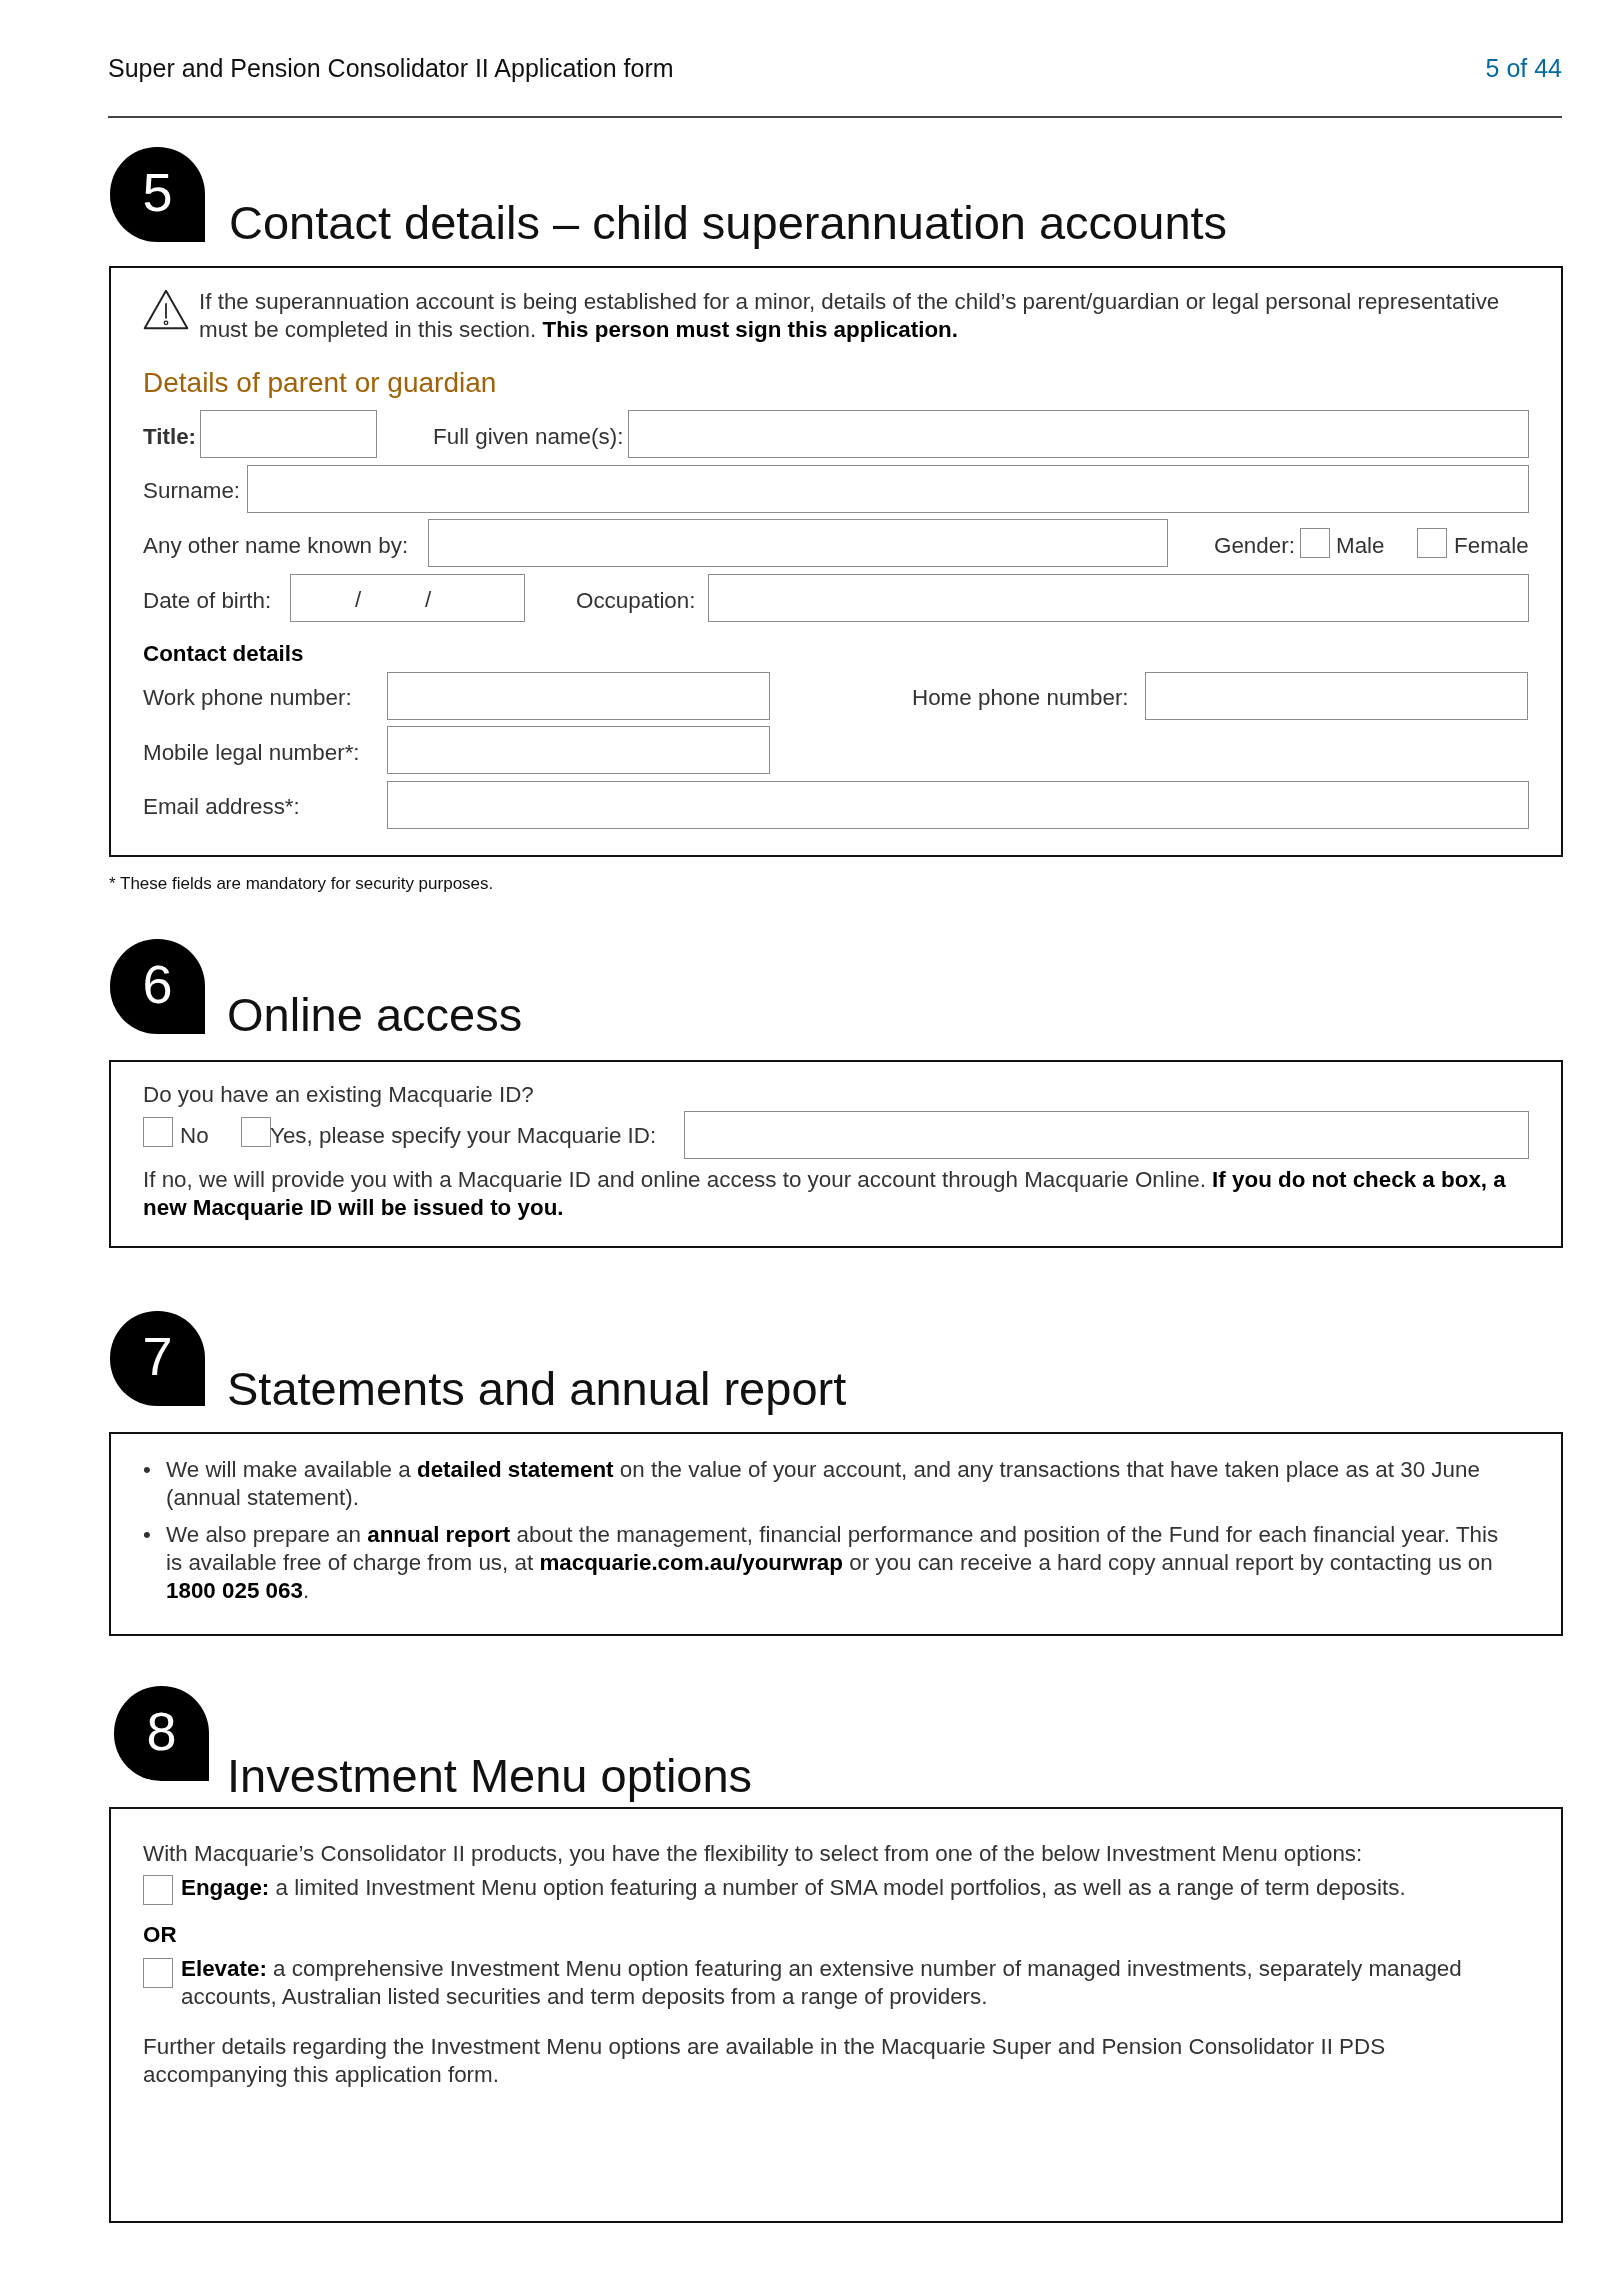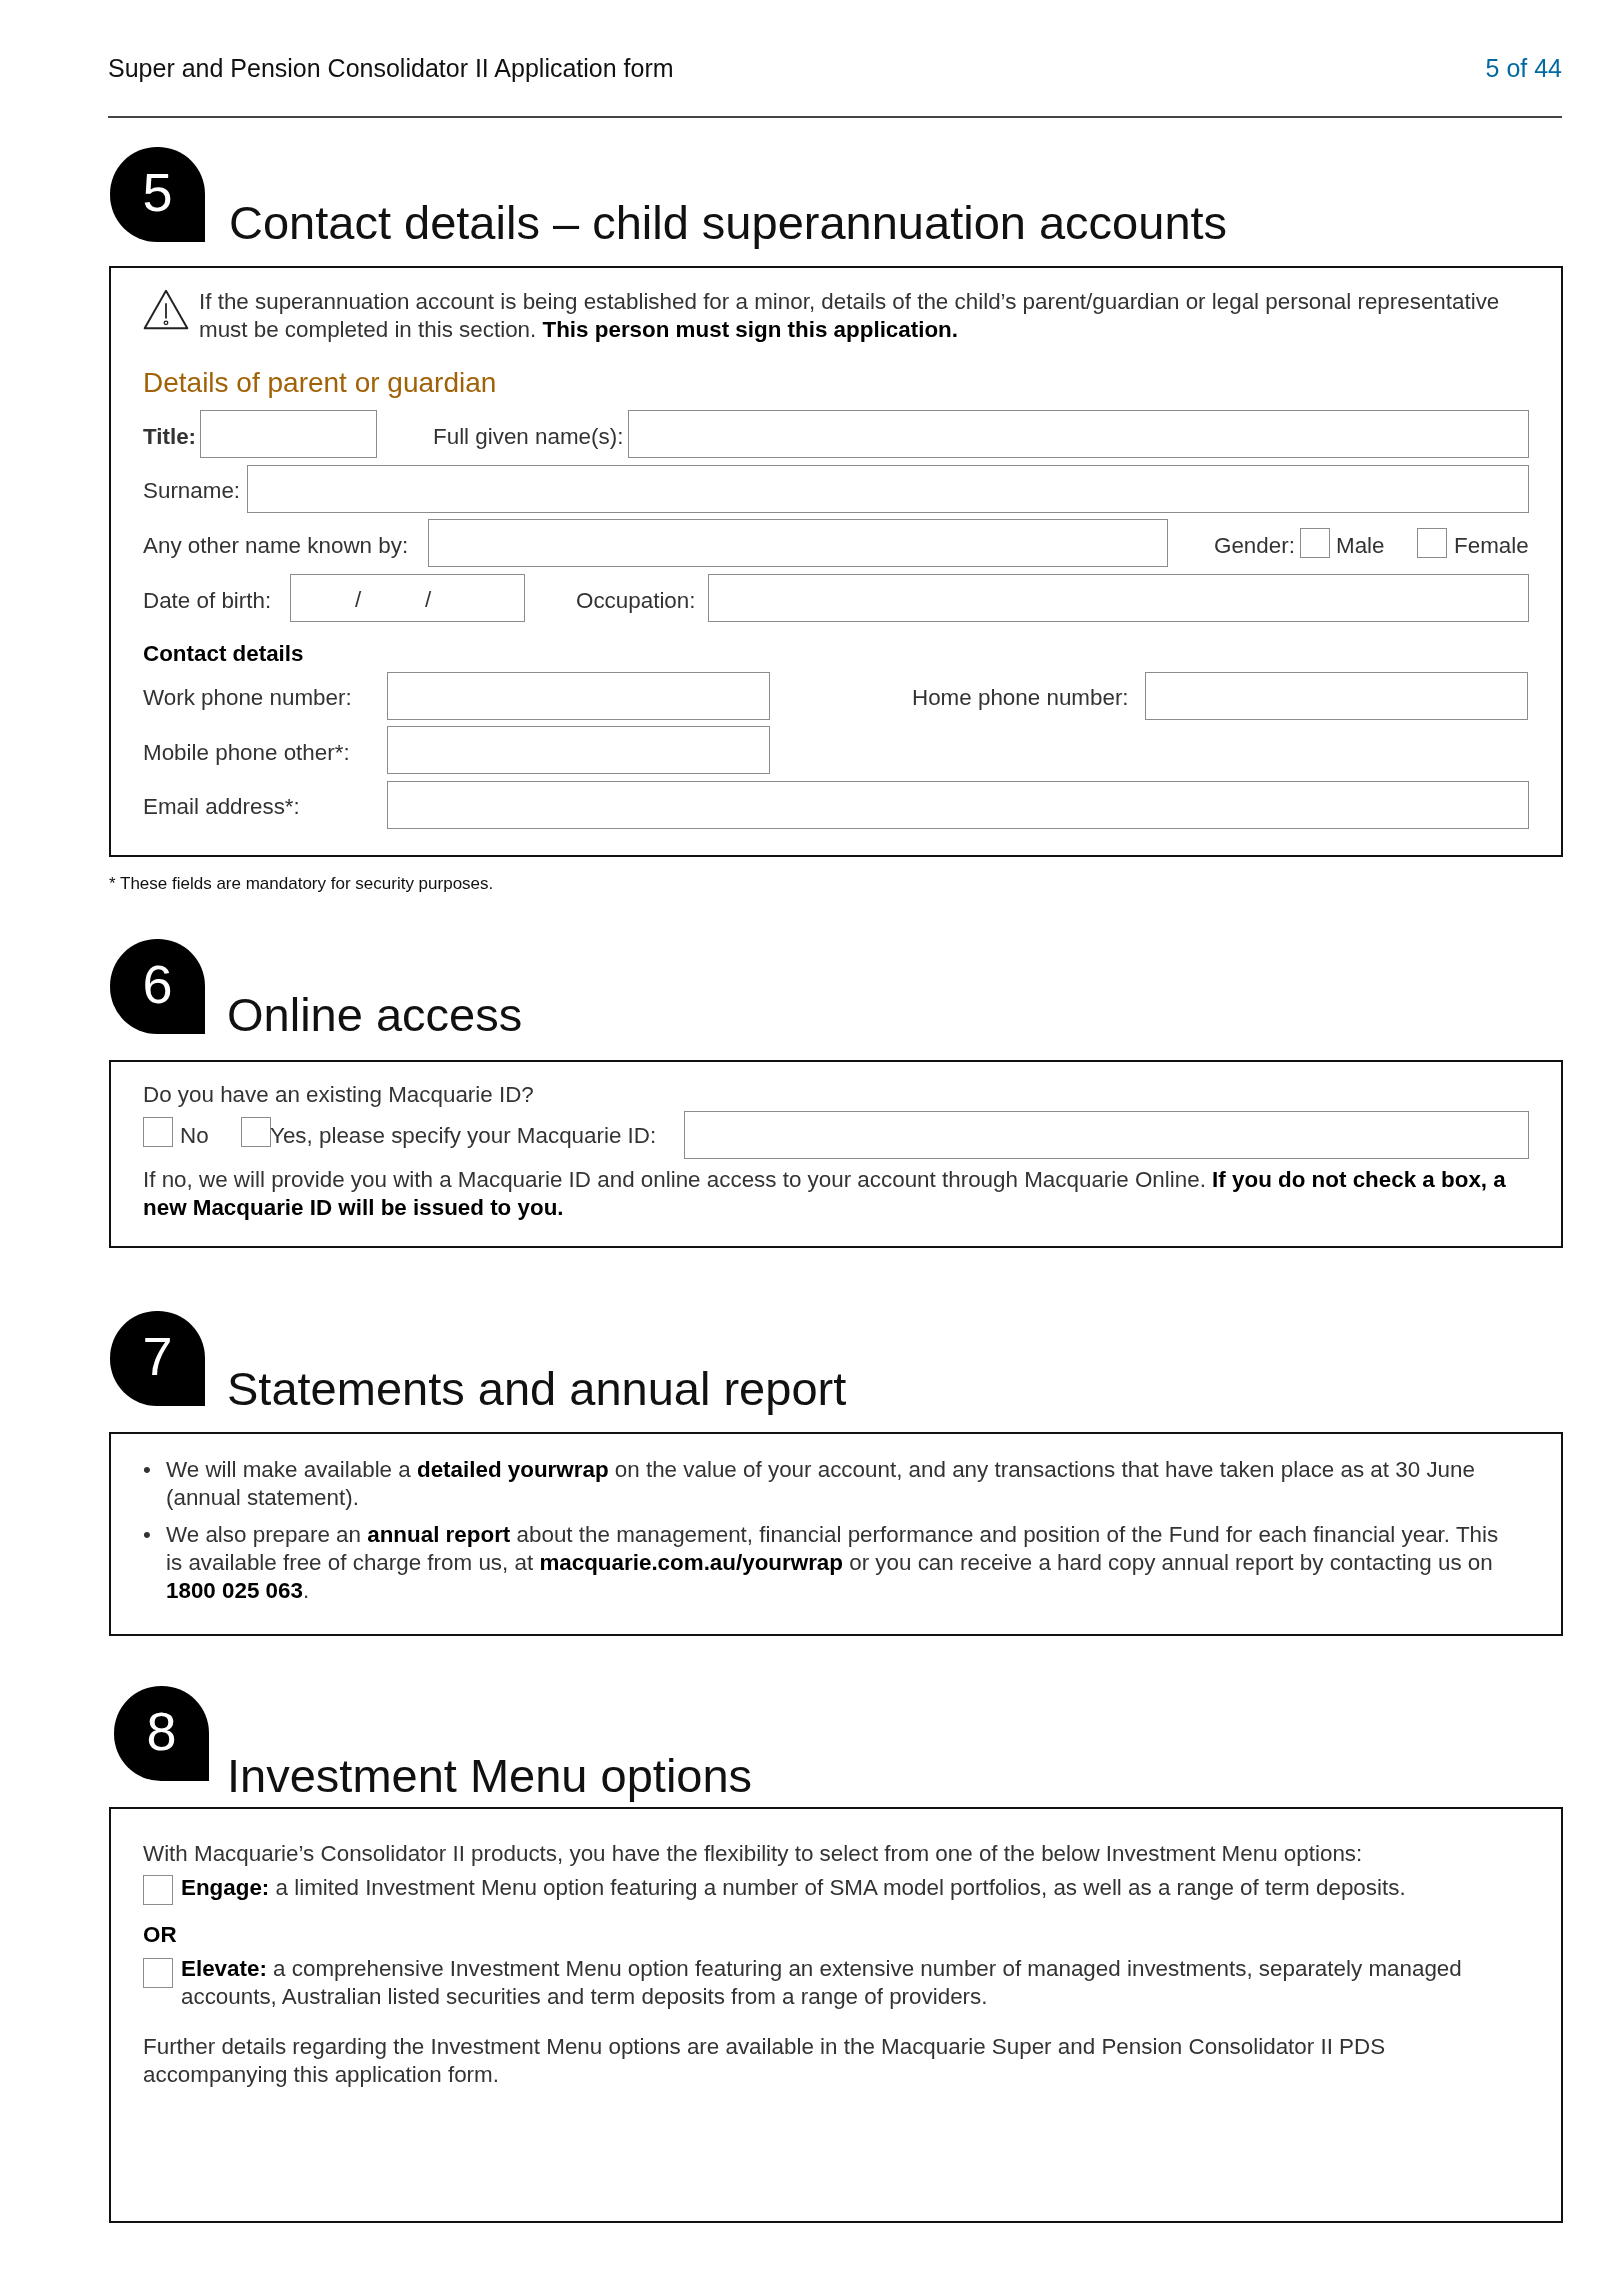--- a/index.html
+++ b/index.html
@@ -79,21 +79,21 @@
 <div class="abs txt" style="left:576px;top:588px;">Occupation:</div>
 <div class="abs field" style="left:708px;top:574px;width:821px;height:48px;"></div>
 
 <div class="abs bold-h" style="left:143px;top:641px;">Contact details</div>
 
 <div class="abs txt" style="left:143px;top:685px;">Work phone number:</div>
 <div class="abs field" style="left:387px;top:672px;width:383px;height:48px;"></div>
 <div class="abs txt" style="left:912px;top:685px;">Home phone number:</div>
 <div class="abs field" style="left:1145px;top:672px;width:383px;height:48px;"></div>
 
-<div class="abs txt" style="left:143px;top:740px;">Mobile phone other*:</div>
+<div class="abs txt" style="left:143px;top:740px;">Mobile legal number*:</div>
 <div class="abs field" style="left:387px;top:726px;width:383px;height:48px;"></div>
 
 <div class="abs txt" style="left:143px;top:794px;">Email address*:</div>
 <div class="abs field" style="left:387px;top:781px;width:1142px;height:48px;"></div>
 
 <div class="abs" style="left:109px;top:874px;font-size:17px;color:#111;">* These fields are mandatory for security purposes.</div>
 
 <div class="abs badge" style="left:110px;top:939px;">
     <span>6</span>
   </div>
@@ -110,21 +110,21 @@
   <span>If no, we will provide you with a Macquarie ID and online access to your account through Macquarie Online. </span><b>If you do not check a box, a new Macquarie ID will be issued to you.</b>
 </div>
 
 <div class="abs badge" style="left:110px;top:1311px;">
     <span>7</span>
   </div>
 <div class="abs sec-title" style="left:227px;top:1361px;">Statements and annual report</div>
 
 <div class="abs box" style="top:1432px;height:204px;"></div>
 <ul class="abs bul para" style="left:143px;top:1456px;width:1361px;">
-  <li><span>We will make available a </span><b>detailed yourwrap</b><span> on the value of your account, and any transactions that have taken place as at 30 June (annual statement).</span></li>
+  <li><span>We will make available a </span><b>detailed statement</b><span> on the value of your account, and any transactions that have taken place as at 30 June (annual statement).</span></li>
   <li><span>We also prepare an </span><b>annual report</b><span> about the management, financial performance and position of the Fund for each financial year. This is available free of charge from us, at </span><b>macquarie.com.au/yourwrap</b><span> or you can receive a hard copy annual report by contacting us on </span><b>1800 025 063</b><span>.</span></li>
 </ul>
 
 <div class="abs badge" style="left:114px;top:1686px;">
     <span>8</span>
   </div>
 <div class="abs sec-title" style="left:227px;top:1748px;">Investment Menu options</div>
 
 <div class="abs box" style="top:1807px;height:416px;"></div>
 <div class="abs txt" style="left:143px;top:1841px;">With Macquarie’s Consolidator II products, you have the flexibility to select from one of the below Investment Menu options:</div>

